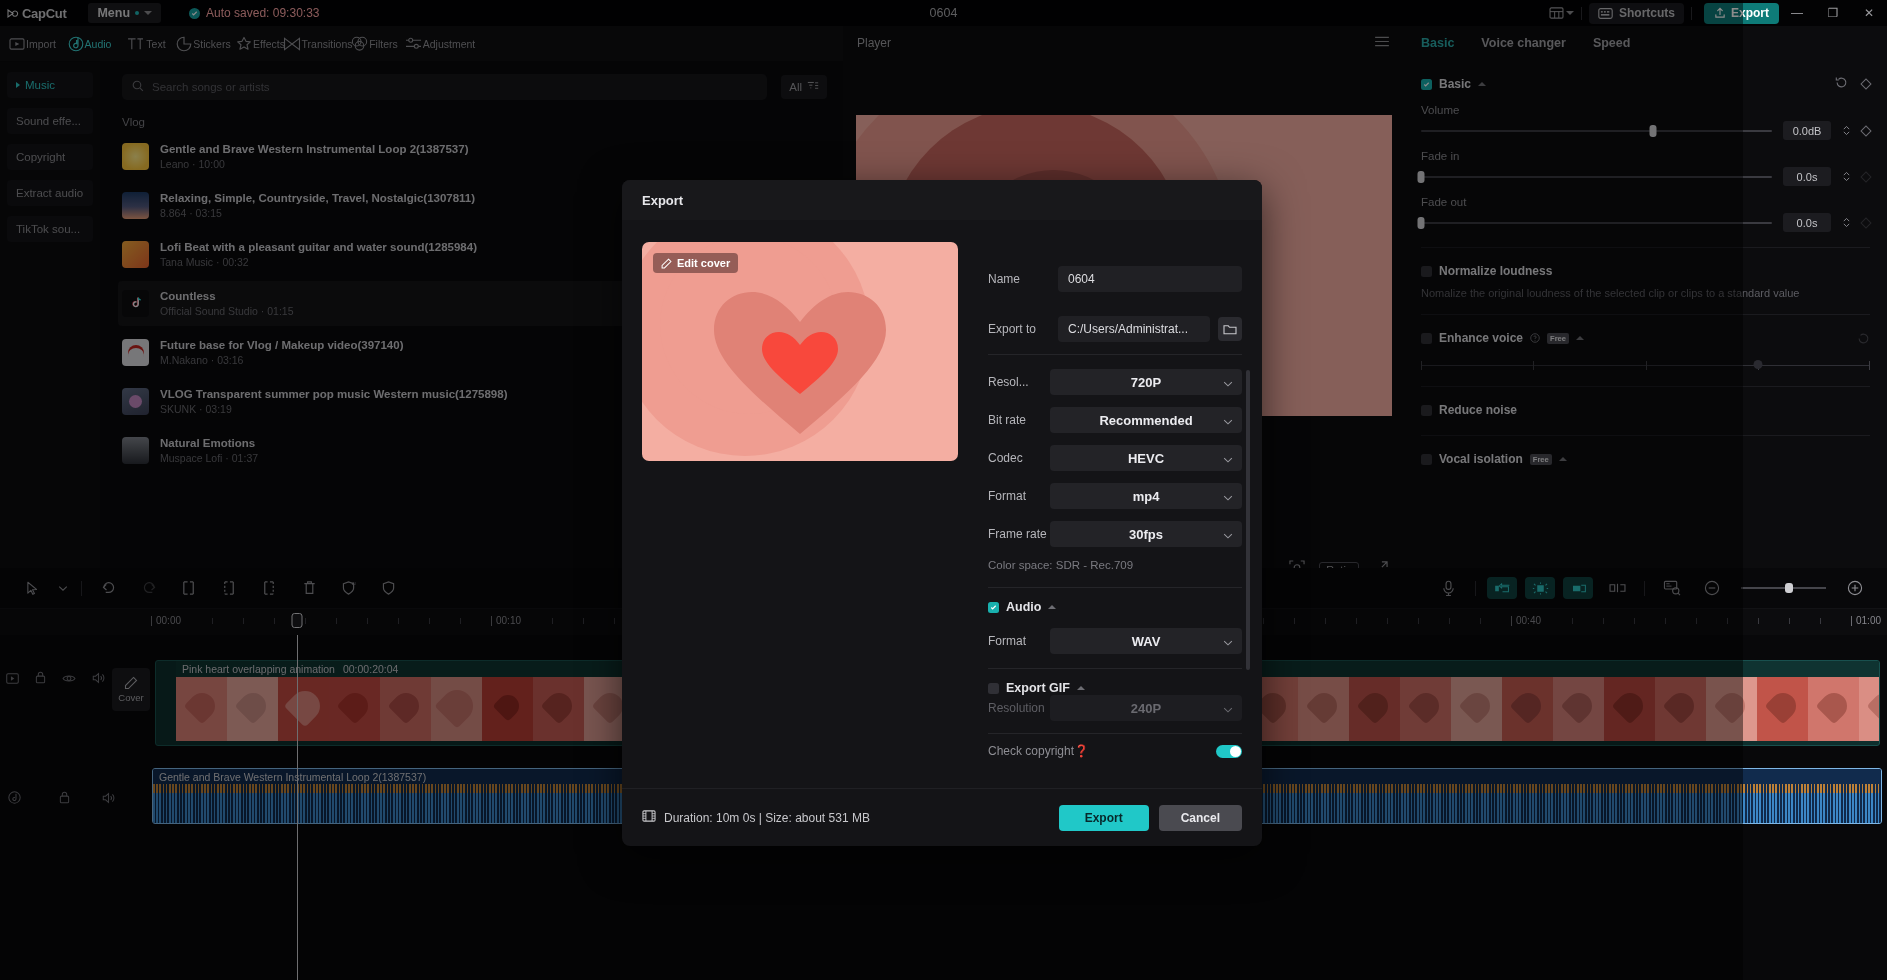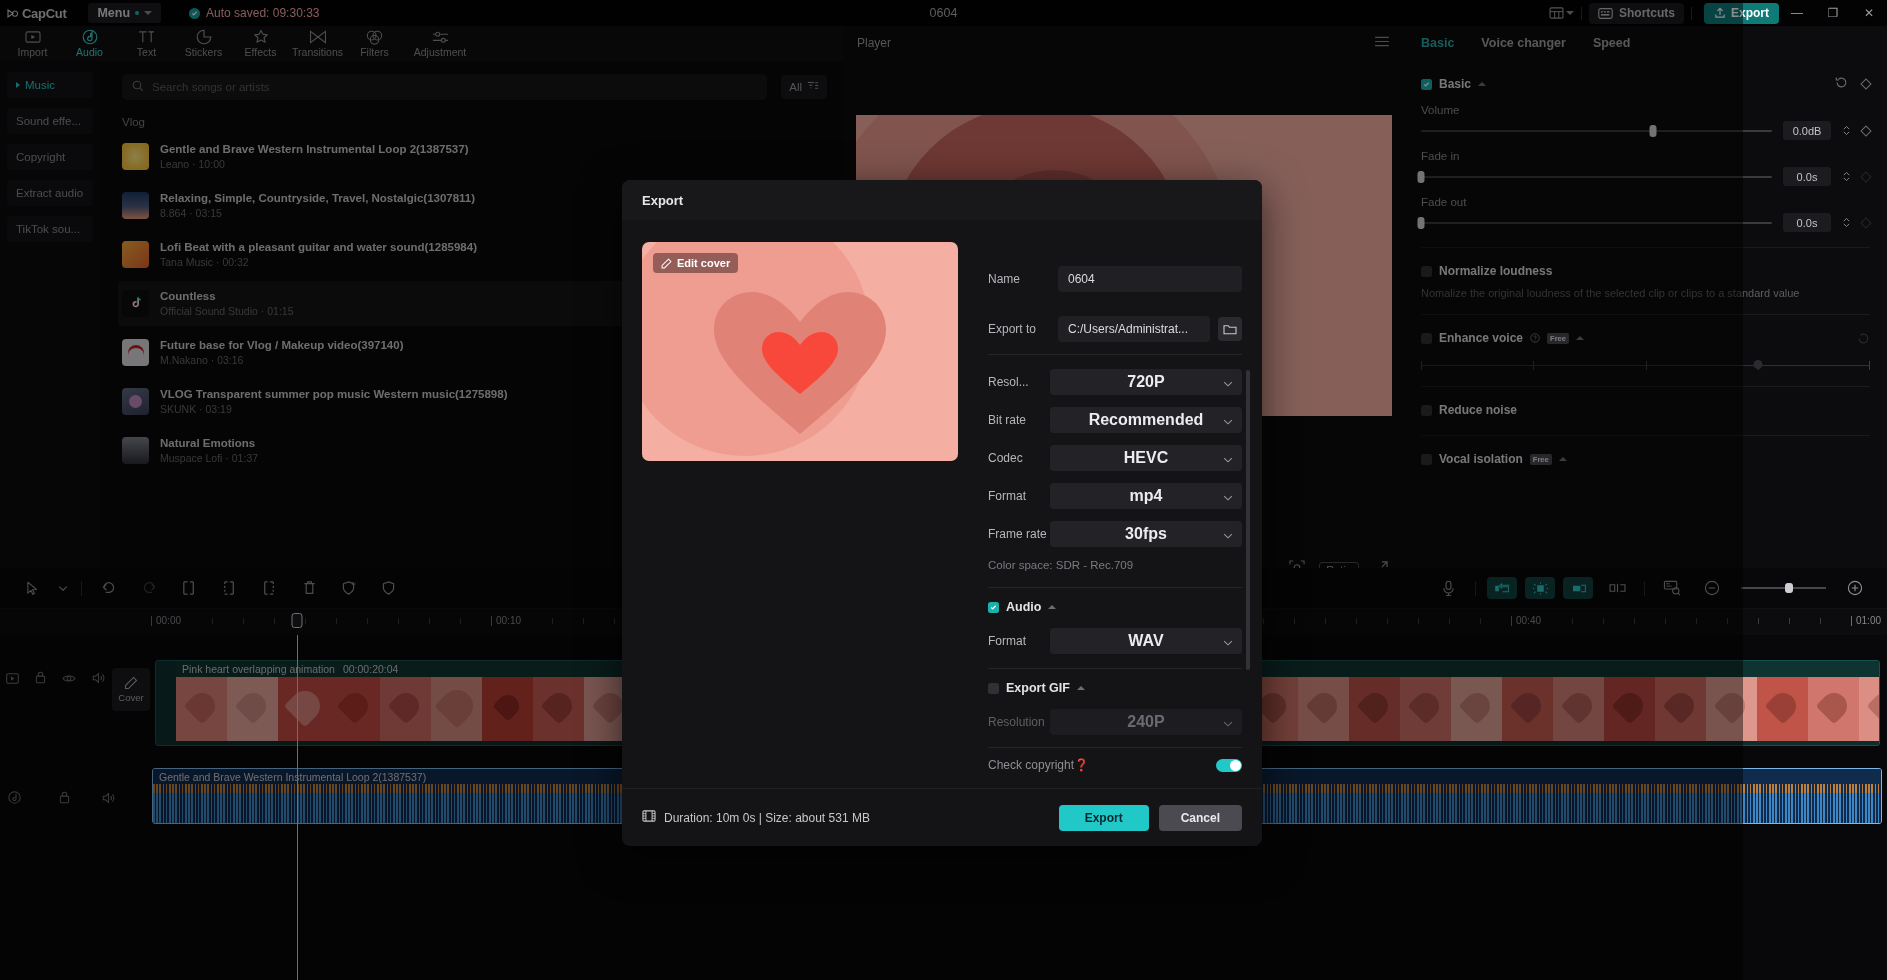--- a/index.html
+++ b/index.html
@@ -36,21 +36,21 @@
   .shortcuts-btn { height:21px;padding:0 9px;border-radius:4px;background:#1b1b1f;display:flex;align-items:center;gap:6px;font-size:12px;color:#bcbcc0;font-weight:bold;}
   .export-btn-top { height:21px;padding:0 10px;border-radius:4px;background:#0e7b78;display:flex;align-items:center;gap:5px;font-size:12px;color:#fff;font-weight:bold;margin-left:5px;}
   .win-ctl { width:36px;height:26px;display:flex;align-items:center;justify-content:center;color:#9a9a9e;font-size:12px;}
 
   
   .tooltabs {
     position:absolute; top:26px; left:0; width:843px; height:36px;
     background:#0f0f11; display:flex; align-items:center; padding-left:4px;
     border-bottom:1px solid #0a0a0c;
   }
-  .tooltab { width:57px; height:36px; display:flex; flex-direction:column; align-items:center; justify-content:center; gap:1px; font-size:10.5px; color:#8f8f94; }
+  .tooltab { width:57px; height:36px; display:flex; flex-direction:row; align-items:center; justify-content:center; gap:1px; font-size:10.5px; color:#8f8f94; }
   .tooltab.active { color:#3dd0cf; }
   .tooltab .ico { height:16px; display:flex; align-items:center; justify-content:center; }
 
   
   .leftnav { position:absolute; top:62px; left:0; width:100px; height:506px; background:#0c0c0e; padding-top:10px; }
   .navitem { margin:0 7px 10px 7px; height:26px; border-radius:4px; display:flex; align-items:center; padding-left:9px; font-size:11.5px; color:#8b8b90; background:#131316; }
   .navitem.active { color:#2ec5c4; }
   .navitem .tri { width:0;height:0;border-top:3.5px solid transparent;border-bottom:3.5px solid transparent;border-left:4px solid #2ec5c4;margin-right:5px;}
 
   
@@ -138,21 +138,21 @@
   .coverbox{width:316px;height:219px;border-radius:7px;position:relative;overflow:hidden;background:#f4aea2;flex:none;}
   .editcover{position:absolute;left:11px;top:11px;height:20px;padding:0 8px;border-radius:4px;background:rgba(60,30,30,.5);display:flex;align-items:center;gap:5px;font-size:11px;font-weight:bold;color:#fff;}
   .fields{flex:1;position:relative;}
   .frow{display:flex;align-items:center;height:26px;margin-bottom:12px;gap:8px;margin-top:24px;}
   .flabel{width:62px;font-size:12px;color:#b6b6bb;flex:none;}
   .finput{flex:1;height:26px;background:#202024;border-radius:4px;display:flex;align-items:center;padding:0 10px;font-size:12px;color:#dcdce0;}
   .folderbtn{width:24px;height:24px;border-radius:4px;background:#2a2a2f;display:flex;align-items:center;justify-content:center;color:#c8c8cc;flex:none;}
   .sep{height:1px;background:#252529;margin:6px 0 14px 0;}
   .srow{display:flex;align-items:center;height:26px;margin-bottom:12px;}
   .slabel{width:62px;font-size:12px;color:#b6b6bb;flex:none;}
-  .select{flex:1;height:26px;background:#232327;border-radius:4px;display:flex;align-items:center;justify-content:center;position:relative;font-size:16px;font-weight:bold;color:#ececf0;}
+  .select{flex:1;height:26px;background:#232327;border-radius:4px;display:flex;align-items:center;justify-content:center;position:relative;font-size:13px;font-weight:bold;color:#ececf0;}
   .select .chev{position:absolute;right:9px;color:#9a9aa0;}
   .select.dim{color:#6a6a70;background:#1d1d21;}
   .colorspace{font-size:11.5px;color:#7a7a80;margin:6px 0 0 0;}
   .mrow{display:flex;align-items:center;gap:7px;margin-top:4px;}
   .mtitle{font-size:12.5px;font-weight:bold;color:#e4e4e8;}
   .scrollbar{position:absolute;right:-8px;top:128px;width:4px;height:300px;background:#323238;border-radius:2px;}
   .modal-ftr{position:absolute;left:0;bottom:0;width:640px;height:58px;border-top:1px solid #202024;display:flex;align-items:center;padding:0 20px;}
   .duration{display:flex;align-items:center;gap:8px;font-size:12px;color:#c8c8cc;}
   .ftr-btns{margin-left:auto;display:flex;gap:10px;}
   .btn-export{height:26px;padding:0 26px;border-radius:4px;background:#20c8c8;color:#07282b;font-size:12px;font-weight:bold;display:flex;align-items:center;}
@@ -981,21 +981,21 @@
                   <path d="M1 1.4 L5.5 5.6 L10 1.4" fill="none" stroke="#9a9aa0" stroke-width="1.2"></path>
                 </svg></span>
           </span>
         </div>
         <div class="sep" style="margin:14px 0 12px 0"></div>
         <div class="mrow">
           <span class="cb off"></span>
           <span class="mtitle">Export GIF</span>
           <span class="rp-caret-up"></span>
         </div>
-        <div class="srow" style="margin-top:14px">
+        <div class="srow" style="">
           <span class="slabel" style="color:#5e5e64">Resolution</span>
           <span class="select dim">
             <span>240P</span>
             <span class="chev"><svg width="10" height="6" viewBox="0 0 11 7">
                   <path d="M1 1.4 L5.5 5.6 L10 1.4" fill="none" stroke="#6a6a70" stroke-width="1.2"></path>
                 </svg></span>
           </span>
         </div>
         <div class="sep" style="margin:12px 0 8px 0"></div>
         <div class="srow" style="margin-bottom:0;height:18px;overflow:hidden">

